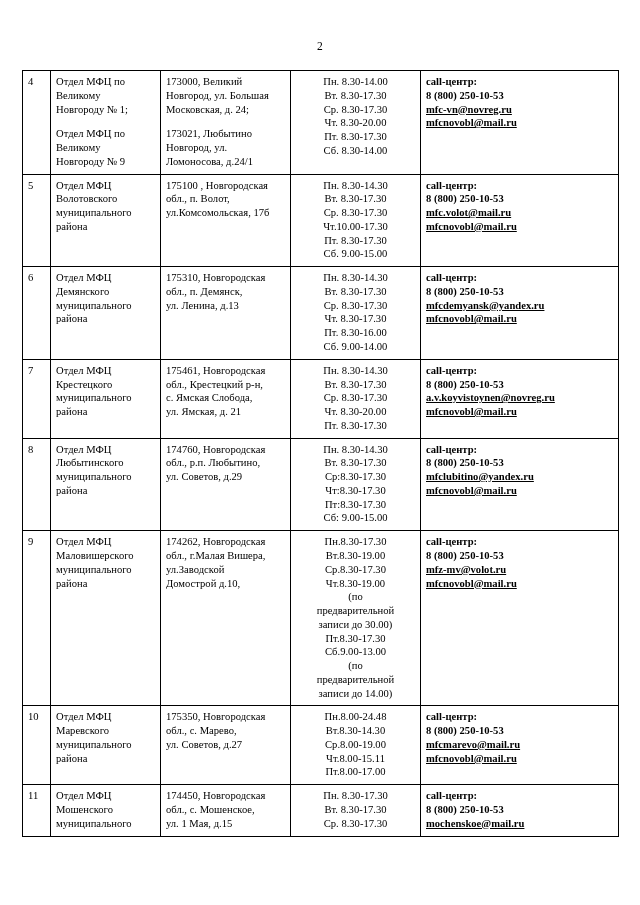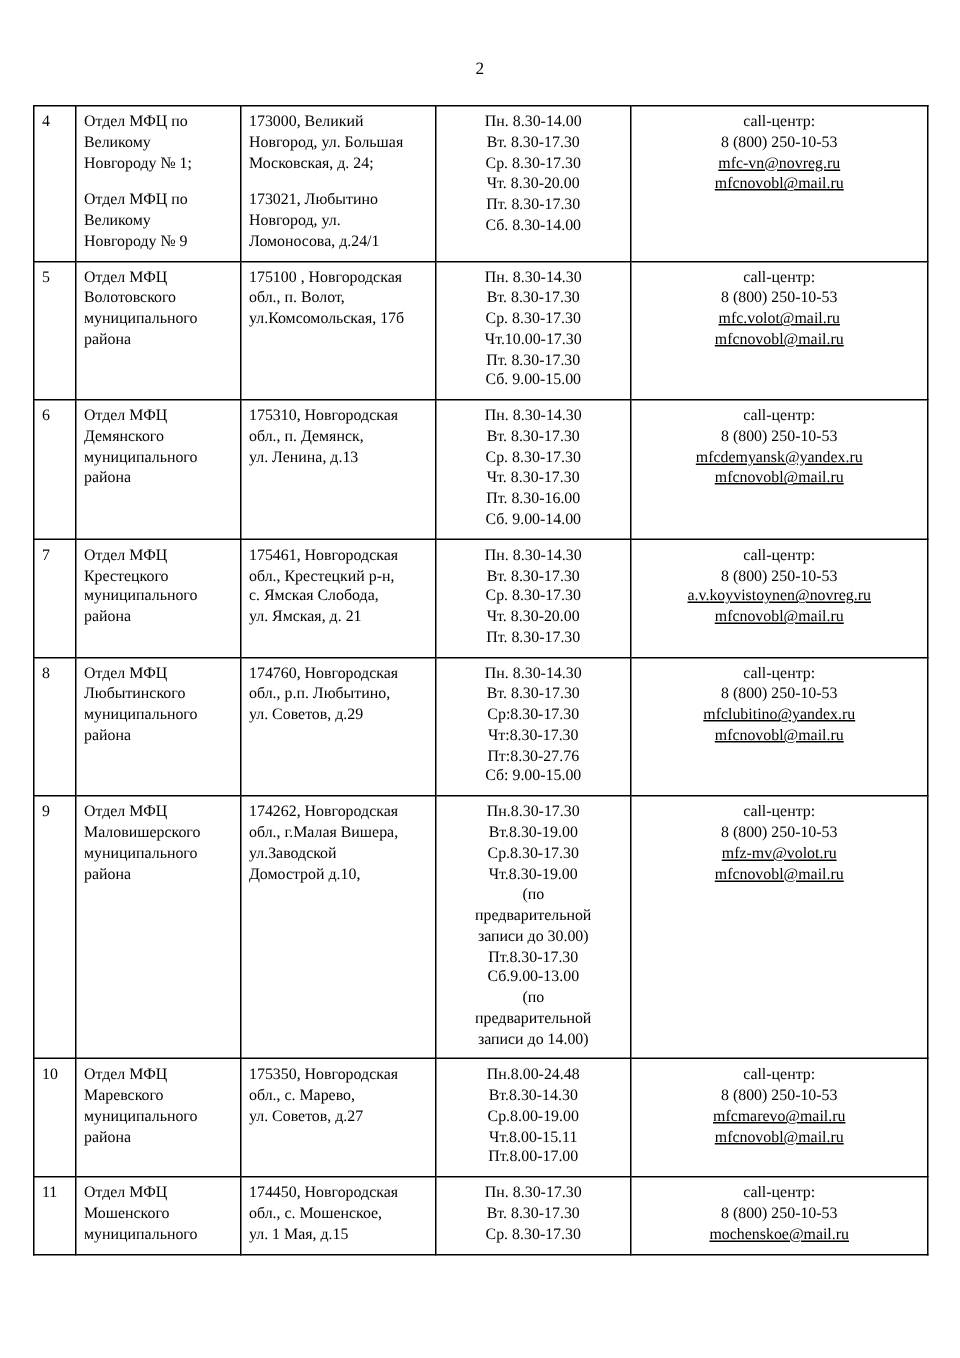--- a/index.html
+++ b/index.html
@@ -42,21 +42,21 @@
     line-height: 1.30;
   }
   col.c-num   { width: 28px; }
   col.c-name  { width: 110px; }
   col.c-addr  { width: 130px; }
   col.c-hours { width: 130px; }
   col.c-contact { width: 198px; }
 
   td.num { text-align: left; padding-left: 6px; }
   td.hours { text-align: center; margin-left: 29px; }
-  td.contact { text-align: center; }
+  td.contact { text-align: left; font-weight: bold; }
 
   .line { display: block; white-space: pre-wrap; }
   .gap { display: block; height: 11px; }
   a.mail {
     color: #000000;
     text-decoration: underline;
     word-break: break-all;
   }
   .cut {
     position: absolute;
@@ -212,21 +212,21 @@
           <td class="addr">
             <span class="line">174760, Новгородская</span>
             <span class="line">обл., р.п. Любытино,</span>
             <span class="line">ул. Советов, д.29</span>
           </td>
           <td class="hours">
             <span class="line">Пн. 8.30-14.30</span>
             <span class="line">Вт. 8.30-17.30</span>
             <span class="line">Ср:8.30-17.30</span>
             <span class="line">Чт:8.30-17.30</span>
-            <span class="line">Пт:8.30-27.76</span>
+            <span class="line">Пт:8.30-17.30</span>
             <span class="line">Сб: 9.00-15.00</span>
           </td>
           <td class="contact">
             <span class="line">call-центр:</span>
             <span class="line">8 (800) 250-10-53</span>
             <a class="mail line" href="#">mfclubitino@yandex.ru</a>
             <a class="mail line" href="#">mfcnovobl@mail.ru</a>
           </td>
         </tr>
         <tr>

